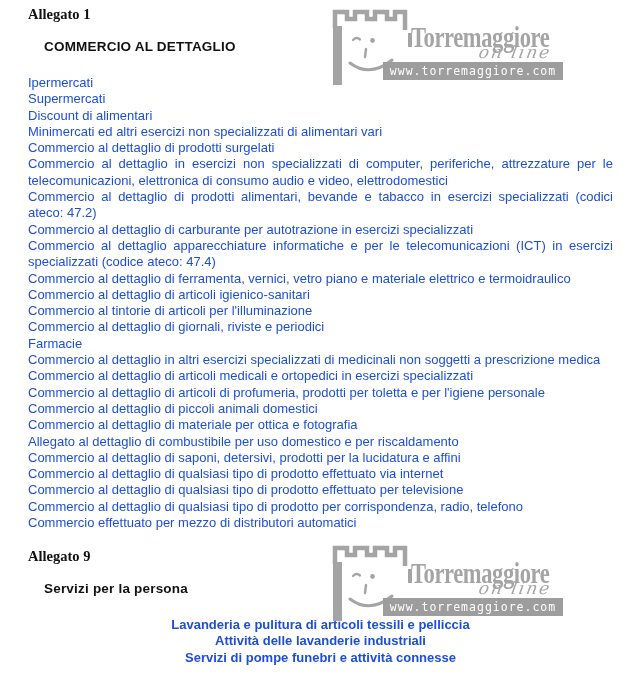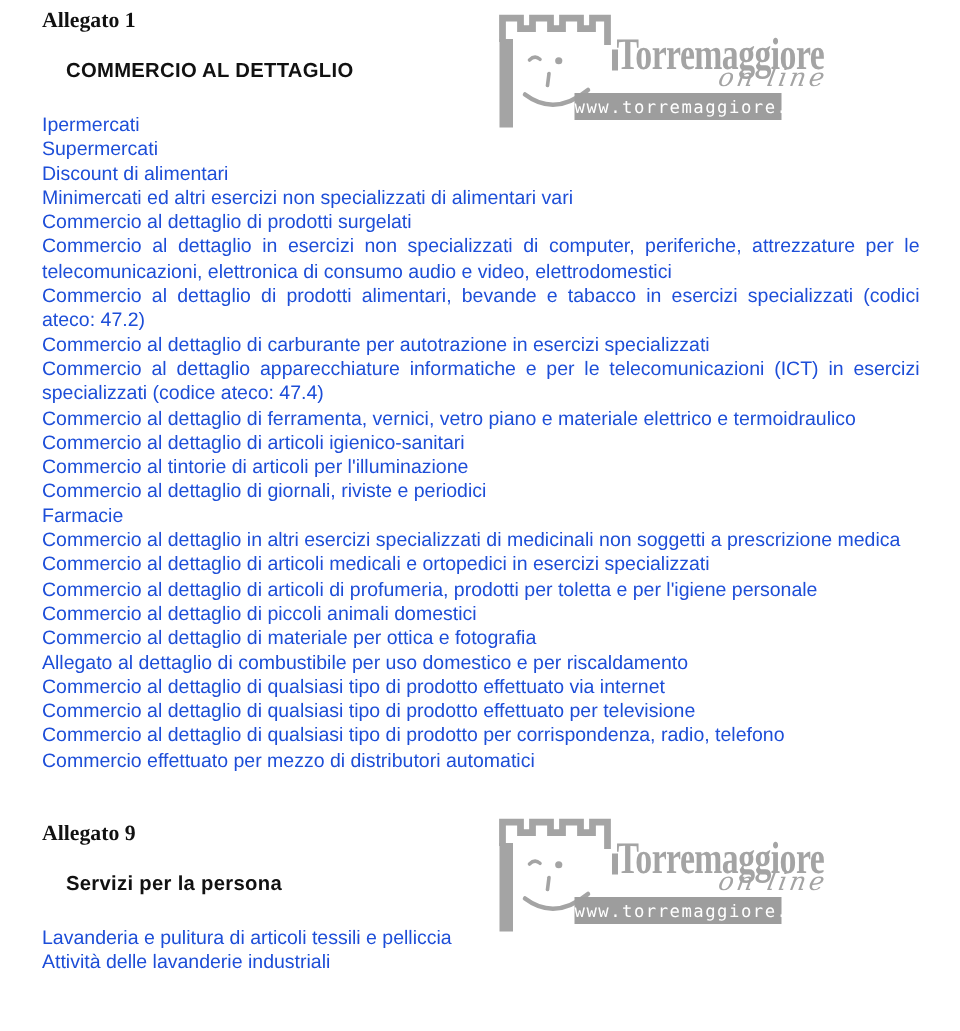--- a/index.html
+++ b/index.html
@@ -25,42 +25,42 @@
     margin: 16px;
     font-size: 13.5px; font-weight: bold; line-height: 16px;
     color: #111; letter-spacing: 0.2px;
   }
   .items { margin-top: 20px; }
   .items p {
     margin: 0;
     font-size: 13px; line-height: 16.3px; color: #1d4ed8;
     text-align: justify;
   }
-  .sec2 .items p { text-align: left; }
+  .sec2 .items p { text-align: center; font-weight: bold; }
 
   .logo { position: absolute; width: 224px; height: 80px; }
   .logo1 { left: 331px; top: 6px; }
   .logo2 { left: 331px; top: 542px; }
   .castle { position: absolute; left: 0; top: 2px; }
   .logo-title {
     position: absolute; left: 80px; top: 16px;
     font-family: "Liberation Serif", serif; font-weight: bold;
     font-size: 30px; line-height: 30px; color: var(--logo-gray);
     transform: scaleX(0.75); transform-origin: left top;
     white-space: nowrap; letter-spacing: -0.5px;
   }
   .logo-sub {
     position: absolute; right: 4px; top: 37px;
     font-family: "DejaVu Serif", serif; font-style: italic;
     font-size: 17px; line-height: 18px; color: var(--logo-gray);
     letter-spacing: 2px; transform: skewX(-10deg);
     white-space: nowrap;
   }
   .logo-bar {
-    position: absolute; left: 52px; top: 56px; width: 138px; height: 18px;
+    position: absolute; left: 52px; top: 56px; width: 180px; height: 18px;
     background: var(--logo-bar); color: var(--logo-bar-text);
     font-family: "DejaVu Sans Mono", monospace;
     font-size: 11.5px; line-height: 18px; text-align: center;
     letter-spacing: 1px; white-space: nowrap;
   }
 </style>
 </head>
 <body>
 
 <div class="doc" style="--logo-gray: #a4a4a4; --logo-bar: #9d9d9d; --logo-bar-text: #ffffff;">
@@ -103,20 +103,21 @@
         <p>Commercio al dettaglio di articoli medicali e ortopedici in esercizi specializzati</p>
 
         <p>Commercio al dettaglio di articoli di profumeria, prodotti per toletta e per l'igiene personale</p>
 
         <p>Commercio al dettaglio di piccoli animali domestici</p>
 
         <p>Commercio al dettaglio di materiale per ottica e fotografia</p>
 
         <p>Allegato al dettaglio di combustibile per uso domestico e per riscaldamento</p>
 
+        <p>Commercio al dettaglio di saponi, detersivi, prodotti per la lucidatura e affini</p>
 
         <p>Commercio al dettaglio di qualsiasi tipo di prodotto effettuato via internet</p>
 
         <p>Commercio al dettaglio di qualsiasi tipo di prodotto effettuato per televisione</p>
 
         <p>Commercio al dettaglio di qualsiasi tipo di prodotto per corrispondenza, radio, telefono</p>
 
         <p>Commercio effettuato per mezzo di distributori automatici</p>
       </div>
   </section>
@@ -124,20 +125,21 @@
   <section class="section sec2">
     <div class="annex">Allegato 9</div>
     <h1 class="sec-title">Servizi per la persona</h1>
     <div class="items">
 
         <p>Lavanderia e pulitura di articoli tessili e pelliccia</p>
 
         <p>Attività delle lavanderie industriali</p>
 
 
+        <p>Servizi di pompe funebri e attività connesse</p>
       </div>
   </section>
 
   <div class="logo logo1">
     <svg class="castle" width="84" height="78" viewBox="0 0 84 78">
       <path d="M 4 20 V 4 H 16 V 11 H 24 V 4 H 36 V 11 H 44 V 4 H 56 V 11 H 64 V 4 H 74 V 22" fill="none" stroke="#a4a4a4" stroke-width="4.5"></path>
       <path d="M 79 25 V 39" fill="none" stroke="#a4a4a4" stroke-width="4"></path>
       <rect x="2" y="18" width="9" height="59" fill="#a4a4a4"></rect>
       <path d="M 22 32 Q 25.5 28.5 29 31.5" fill="none" stroke="#a4a4a4" stroke-width="2.4" stroke-linecap="round"></path>
       <circle cx="41.5" cy="32.5" r="2.4" fill="#a4a4a4"></circle>

